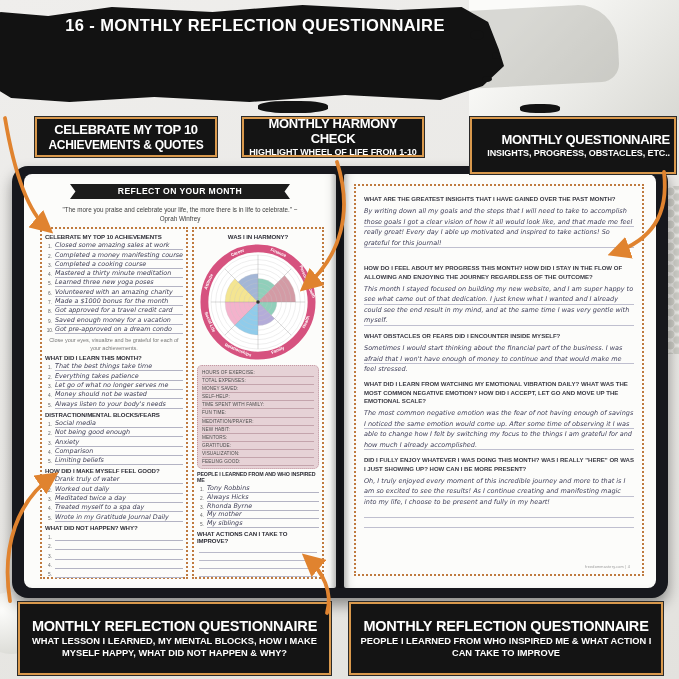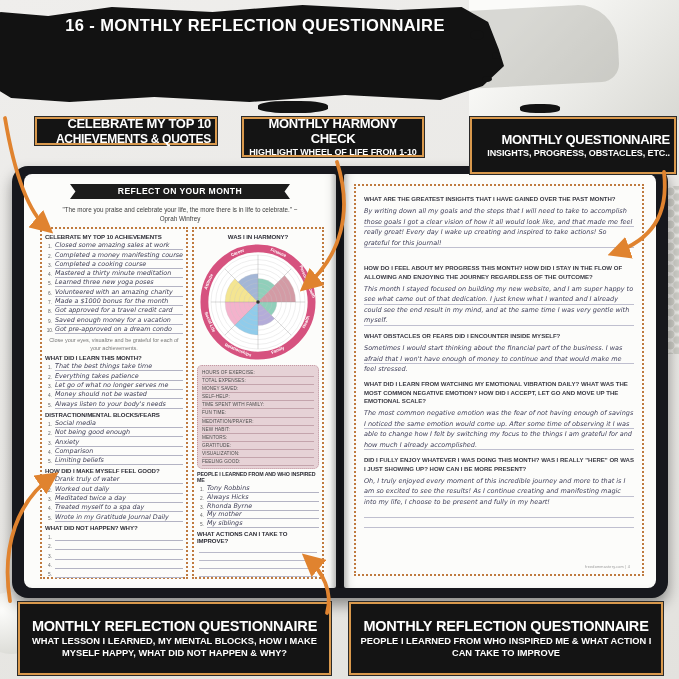--- a/index.html
+++ b/index.html
@@ -20,21 +20,21 @@
   .banner-text{position:absolute;left:30px;top:16px;width:450px;text-align:center;color:#fff;z-index:5;}
   .banner-text .l1{font-size:16.5px;font-weight:bold;letter-spacing:.4px;}
   .banner-text .l2{font-size:25px;font-weight:bold;letter-spacing:.6px;margin-top:3px;}
   .banner-text .l3{font-size:15px;font-weight:bold;letter-spacing:.5px;margin-top:3px;}
 
   
   .callout{position:absolute;background:#141414;border:2px solid #d9994d;color:#fff;text-align:center;
     box-shadow:0 0 0 1px #2a2a2a;z-index:40;display:flex;flex-direction:column;justify-content:center;padding:2px 4px;}
   .callout .ttl{font-weight:bold;font-size:13px;letter-spacing:-.3px;line-height:15px;}
   .callout .sub{font-weight:bold;font-size:9px;letter-spacing:-.1px;line-height:11px;margin-top:1px;}
-  #co1{left:35px;top:117px;width:182px;height:28px;align-items:flex-end;}
+  #co1{left:35px;top:117px;width:182px;height:40px;}
   #co1 .sub{font-size:12px;line-height:15px;letter-spacing:-.3px;}
   #co2{left:242px;top:117px;width:182px;height:40px;}
   #co3{left:470px;top:117px;width:206px;height:57px;align-items:flex-end;}
   .bcallout{position:absolute;background:#141414;border:2px solid #d9994d;color:#fff;text-align:center;
     box-shadow:0 0 0 1px #2a2a2a;z-index:40;display:flex;flex-direction:column;justify-content:center;padding:4px 8px;}
   .bcallout .ttl{font-weight:bold;font-size:14.5px;letter-spacing:-.2px;line-height:17px;}
   .bcallout .sub{font-weight:bold;font-size:9.3px;line-height:11.5px;margin-top:1px;}
   #bco1{left:18px;top:602px;width:313px;height:73px;}
   #bco2{left:349px;top:602px;width:314px;height:73px;}
 
@@ -356,21 +356,21 @@
           </div>
         </div>
       <div class="sec-h" data-name="actions-heading">WHAT ACTIONS CAN I TAKE TO IMPROVE?</div>
       <div class="ruled" style="height:32px;margin:1px 2px 0;" data-name="actions-blank-lines"></div>
     </div>
   </div>
 
   <div class="page" id="rp" data-name="right-page">
     <div class="dotbox" id="rqbox" data-name="questionnaire-box">
       <div class="q" data-name="question-1">WHAT ARE THE GREATEST INSIGHTS THAT I HAVE GAINED OVER THE PAST MONTH?</div>
-      <div class="a hand" style="min-height:52px;" data-name="answer-1">By writing down all my goals and the steps that I will need to take to accomplish those goals I got a clear vision of how it all would look like, and that made me feel really great! Every day I wake up creating and inspired to take actions! So grateful for this journal!</div>
+      <div class="a hand" style="min-height:52px;" data-name="answer-1">By writing down all my goals and the steps that I will need to take to accomplish those goals I got a clear vision of how it all would look like, and that made me feel really great! Every day I able up motivated and inspired to take actions! So grateful for this journal!</div>
       <div class="q" data-name="question-2">HOW DO I FEEL ABOUT MY PROGRESS THIS MONTH? HOW DID I STAY IN THE FLOW OF ALLOWING AND ENJOYING THE JOURNEY REGARDLESS OF THE OUTCOME?</div>
       <div class="a hand" style="min-height:42px;" data-name="answer-2">This month I stayed focused on building my new website, and I am super happy to see what came out of that dedication. I just knew what I wanted and I already could see the end result in my mind, and at the same time I was very gentle with myself.</div>
       <div class="q" data-name="question-3">WHAT OBSTACLES OR FEARS DID I ENCOUNTER INSIDE MYSELF?</div>
       <div class="a hand" style="min-height:31px;" data-name="answer-3">Sometimes I would start thinking about the financial part of the business. I was afraid that I won't have enough of money to continue and that would make me feel stressed.</div>
       <div class="q" data-name="question-4">WHAT DID I LEARN FROM WATCHING MY EMOTIONAL VIBRATION DAILY? WHAT WAS THE MOST COMMON NEGATIVE EMOTION? HOW DID I ACCEPT, LET GO AND MOVE UP THE EMOTIONAL SCALE?</div>
       <div class="a hand" style="min-height:42px;" data-name="answer-4">The most common negative emotion was the fear of not having enough of savings I noticed the same emotion would come up. After some time of observing it I was able to change how I felt by switching my focus to the things I am grateful for and how much I already accomplished.</div>
       <div class="q" data-name="question-5">DID I FULLY ENJOY WHATEVER I WAS DOING THIS MONTH? WAS I REALLY "HERE" OR WAS I JUST SHOWING UP? HOW CAN I BE MORE PRESENT?</div>
       <div class="a hand" style="min-height:52px;" data-name="answer-5">Oh, I truly enjoyed every moment of this incredible journey and more to that is I am so excited to see the results! As I continue creating and manifesting magic into my life, I choose to be present and fully in my heart!</div>
       <div class="page-footer" data-name="page-footer">freedommastery.com | 4</div>
     </div>

